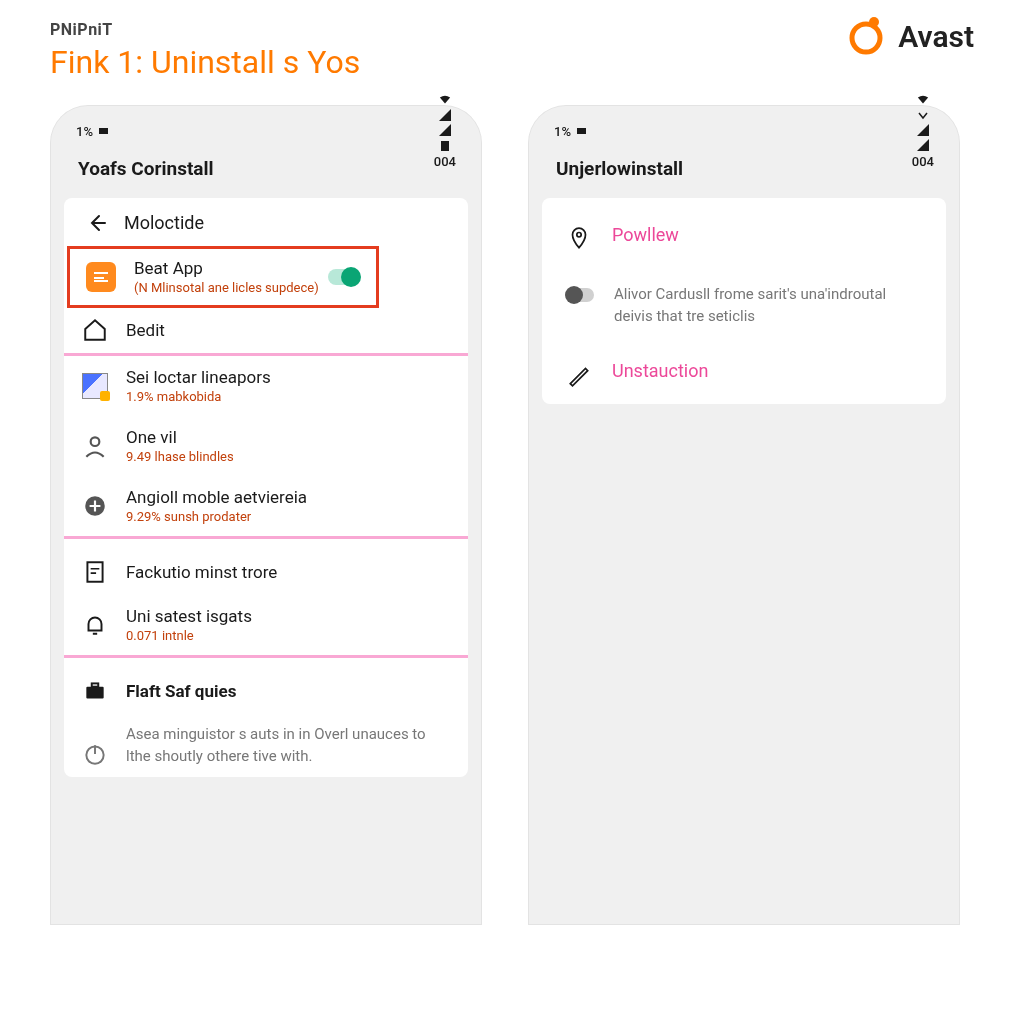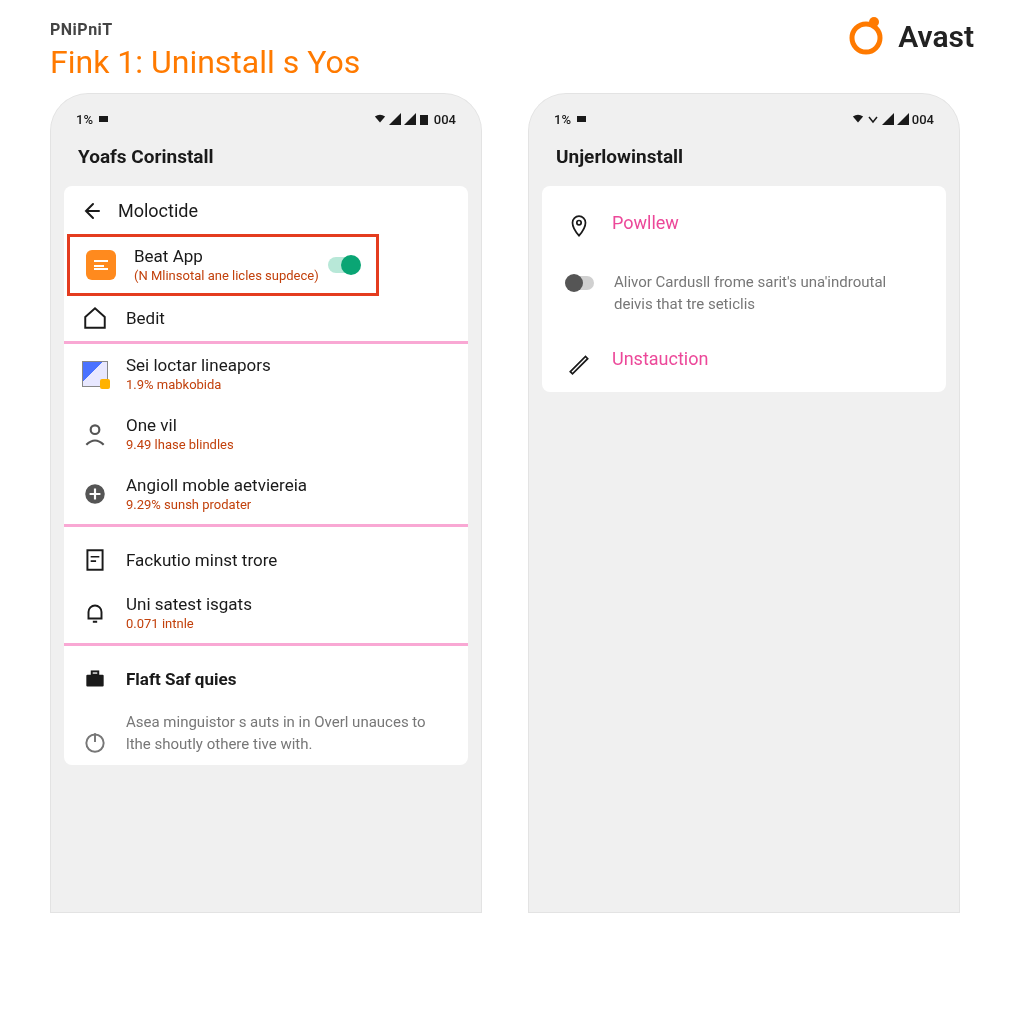--- a/index.html
+++ b/index.html
@@ -4,21 +4,21 @@
 <style>
 * { margin: 0; padding: 0; box-sizing: border-box; }
 body {
   font-family: -apple-system, BlinkMacSystemFont, 'Segoe UI', Roboto, Arial, sans-serif;
   background: #ffffff;
   width: 1024px;
   height: 1024px;
   padding: 20px 50px;
   color: #1a1a1a;
 }
-.header { margin-bottom: 12px; }
+.header { margin-bottom: 24px; }
 .brand-small {
   font-size: 16px;
   font-weight: 700;
   color: #444;
   letter-spacing: 0.5px;
 }
 .brand-row { display: flex; justify-content: space-between; align-items: flex-start; }
 .avast {
   display: flex;
   align-items: center;
@@ -61,38 +61,38 @@
   height: 24px;
   display: flex;
   justify-content: space-between;
   align-items: center;
   padding: 0 12px;
   font-size: 13px;
   font-weight: 500;
   color: #1a1a1a;
 }
 .status-left { display: flex; align-items: center; gap: 5px; }
-.status-right { display: flex; align-items: center; gap: 3px; }
+.status-right { display: flex; align-items: center; gap: 3px; flex-direction: column; }
 .status-icon { width: 12px; height: 12px; display: inline-flex; }
 .screen-title {
   font-size: 19px;
   font-weight: 700;
   color: #1a1a1a;
   padding: 14px 14px 18px 14px;
 }
 .content {
   background: #ffffff;
   border-radius: 8px;
   overflow: hidden;
 }
 .nav-row {
   display: flex;
   align-items: center;
   gap: 18px;
-  padding: 14px 18px;
+  padding: 14px 24px;
   font-size: 18px;
   color: #1a1a1a;
 }
 .nav-row .arrow { width: 18px; height: 18px; }
 .row {
   display: flex;
   align-items: center;
   padding: 10px 18px;
   gap: 18px;
   position: relative;

